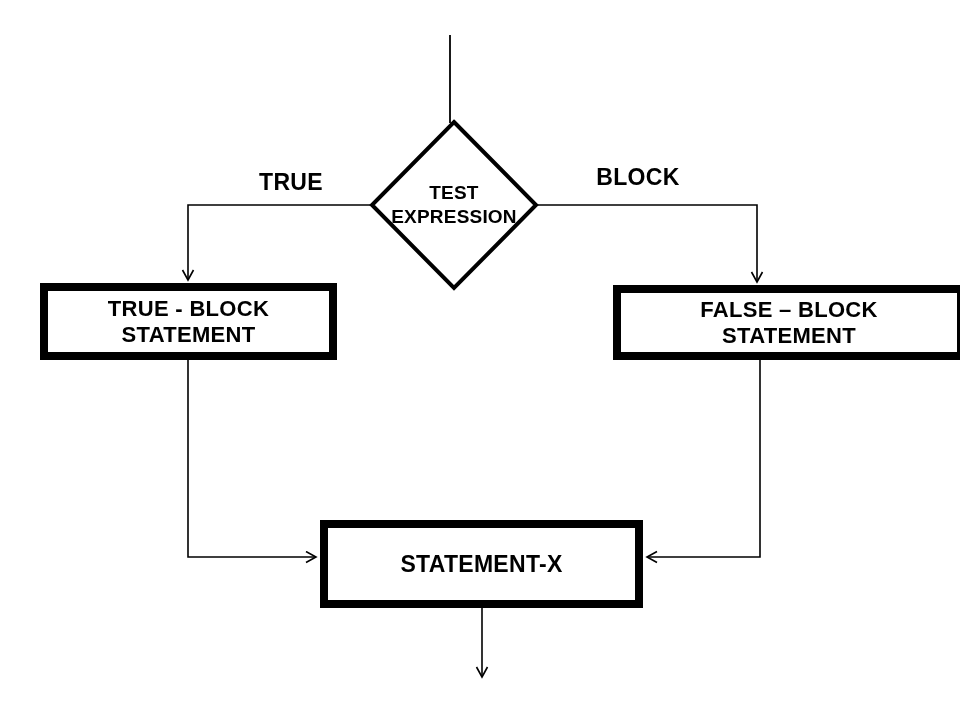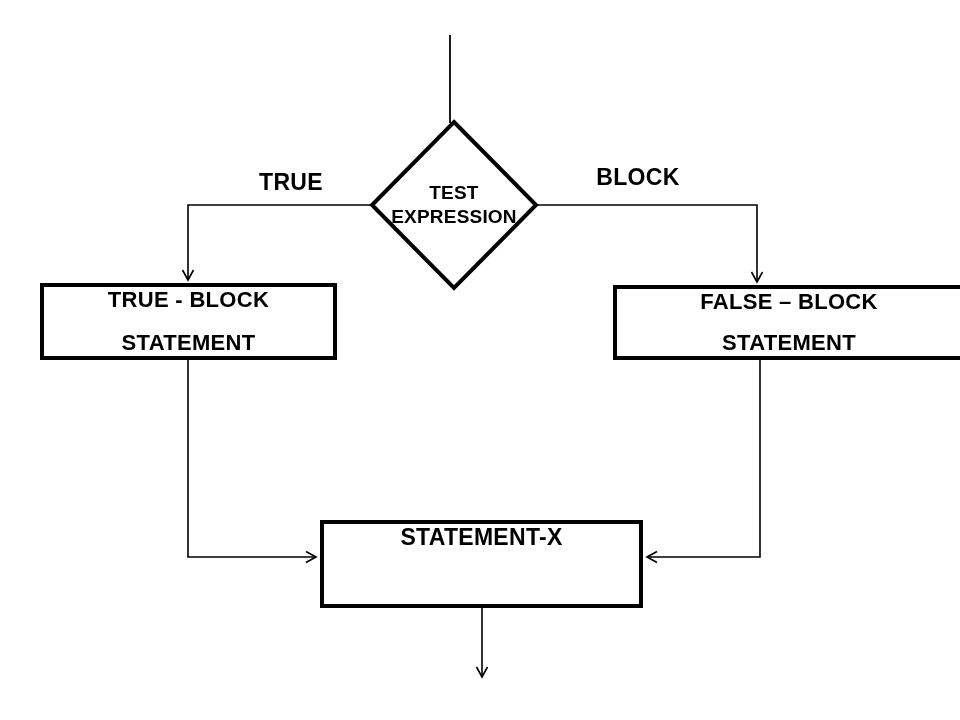--- a/index.html
+++ b/index.html
@@ -17,26 +17,26 @@
     overflow: hidden;
   }
   .wires {
     position: absolute;
     left: 0;
     top: 0;
   }
   .node {
     position: absolute;
     box-sizing: border-box;
-    border: 4px solid #000000;
+    border: 8px solid #000000;
     background: #ffffff;
     display: flex;
     flex-direction: column;
     align-items: center;
-    justify-content: space-between;
+    justify-content: center;
     text-align: center;
     font-weight: bold;
     font-size: 22px;
     line-height: 26px;
     letter-spacing: 0.3px;
   }
   .node-true-block  { left: 40px;  top: 283px; width: 297px; height: 77px; }
   .node-false-block { left: 613px; top: 285px; width: 352px; height: 75px; }
   .node-statement-x { left: 320px; top: 520px; width: 323px; height: 88px; font-size: 23px; }
   .decision-label {

